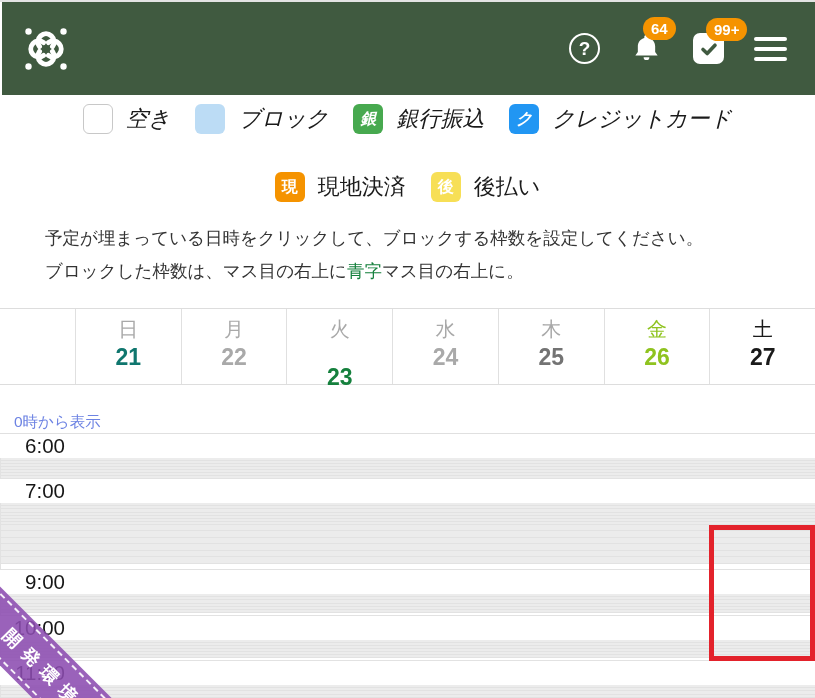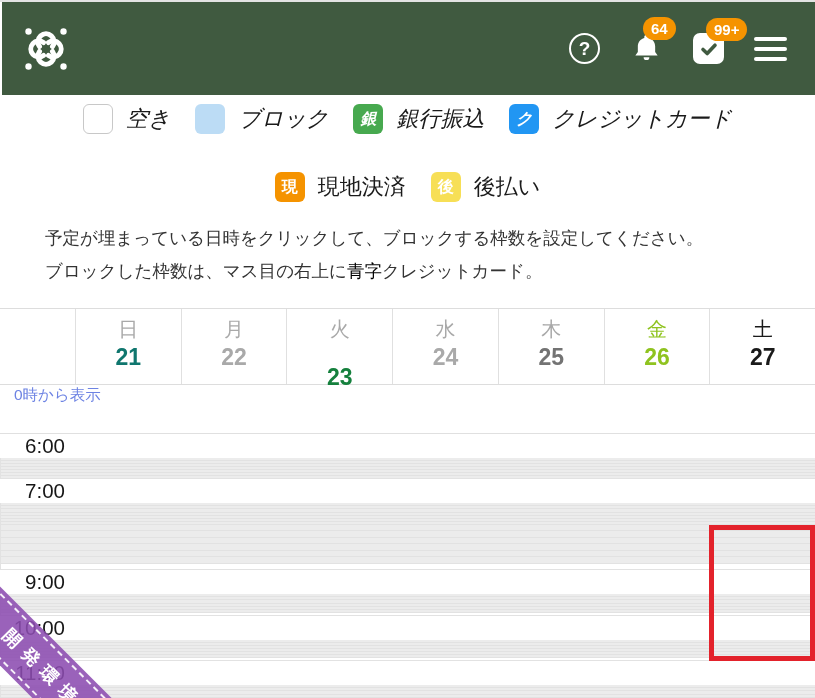--- a/index.html
+++ b/index.html
@@ -39,32 +39,32 @@
   .legend-row { display:flex; justify-content:center; align-items:center; gap:25px; }
   .legend-row-1 { margin-top:9px;font-style:italic; }
   .legend-row-2 { margin-top:38px; }
   .legend-item { display:flex; align-items:center; gap:13px; font-size:22px; color:#1a1a1a; }
   .swatch {
     width:30px; height:30px; border-radius:6px; display:flex; align-items:center;
     justify-content:center; font-size:16px; font-weight:bold; color:#fff; flex:none;
   }
   
   .instructions { margin:20px 0 0 45px; font-size:17.5px; color:#333; line-height:1.88; }
-  .blue-text { color:#000000; }
+  .blue-text { color:#15803d; }
   
   .day-header {
     margin-top:20px; display:flex; height:77px;
     border-top:1px solid #ddd; border-bottom:1px solid #ddd;
   }
   .time-gutter { width:75px; flex:none; }
   .day-cell { flex:1; border-left:1px solid #e0e0e0; text-align:center; padding-top:10px; }
   .day-name { font-size:20px; line-height:20px; }
   .day-date { font-size:23px; font-weight:bold; margin-top:7px; line-height:23px; }
   
-  .link-row { height:48px; display:flex; align-items:flex-start; padding-left:14px; }
+  .link-row { height:48px; display:flex; align-items:flex-end; padding-left:14px; }
   .show-link { color:#6d83e3; font-size:15.5px; text-decoration:none; cursor:pointer; }
   
   .grid { position:relative; border-top:1px solid #e0e0e0; }
   .grid-row { display:flex; height:45.5px;flex-direction:column; }
   .time-cell {
     width:75px; flex:none; display:flex; align-items:center; justify-content:flex-end;
     padding-right:10px; font-size:20.5px; color:#161616; background:#fff;
   }
   .cell { flex:1; border-left:1px solid #e2e2e2; border-bottom:1px solid #e2e2e2; }
   .cell.busy { background:#ececec; }
@@ -160,21 +160,21 @@
       </div>
       <div class="legend-item">
         <div class="swatch" style="background: rgb(247, 223, 86);">後</div>
         <div class="legend-label">後払い</div>
       </div>
     </div>
 
   <div class="instructions">
     <div>予定が埋まっている日時をクリックして、ブロックする枠数を設定してください。</div>
     <div>
-      <span>ブロックした枠数は、マス目の右上に</span><span class="blue-text">青字</span><span>クレジットカード。</span>
+      <span>ブロックした枠数は、マス目の右上に</span><span class="blue-text">青字</span><span>マス目の右上に。</span>
     </div>
   </div>
 
   <div class="day-header" id="day-header">
     <div class="time-gutter"></div>
   <div class="day-cell">
         <div class="day-name" style="color: rgb(169, 169, 169);">日</div>
         <div class="day-date" style="color: #0f766e;">21</div>
       </div>
       <div class="day-cell">

